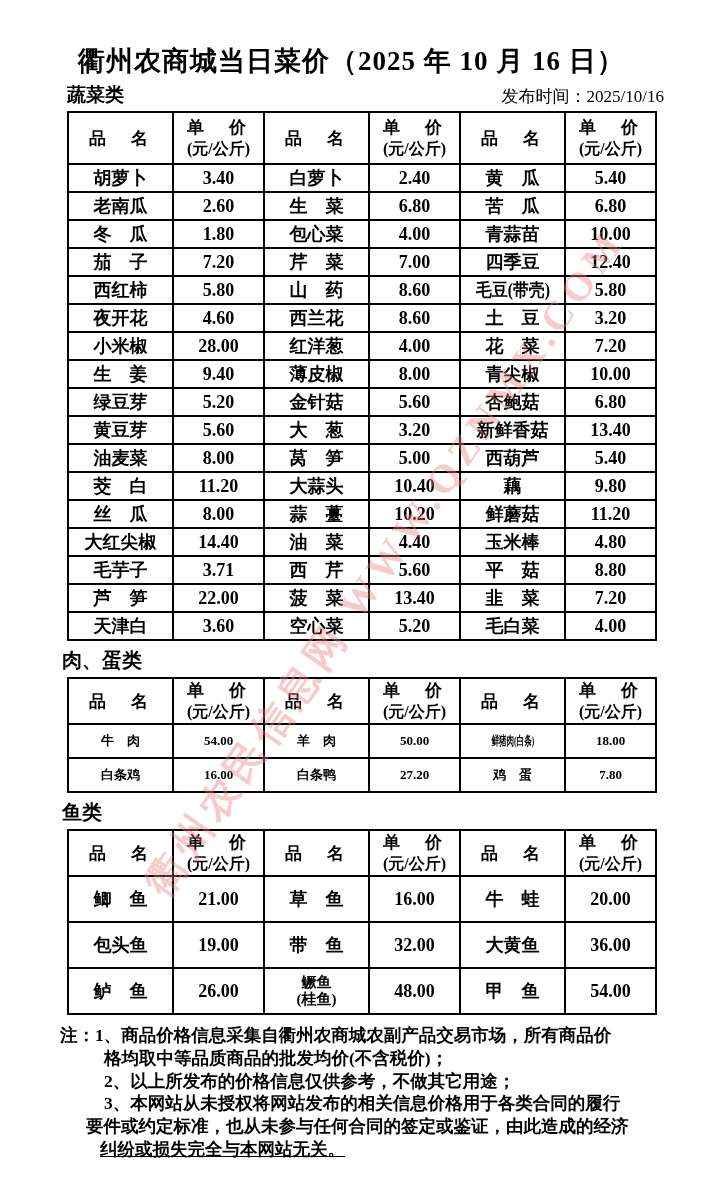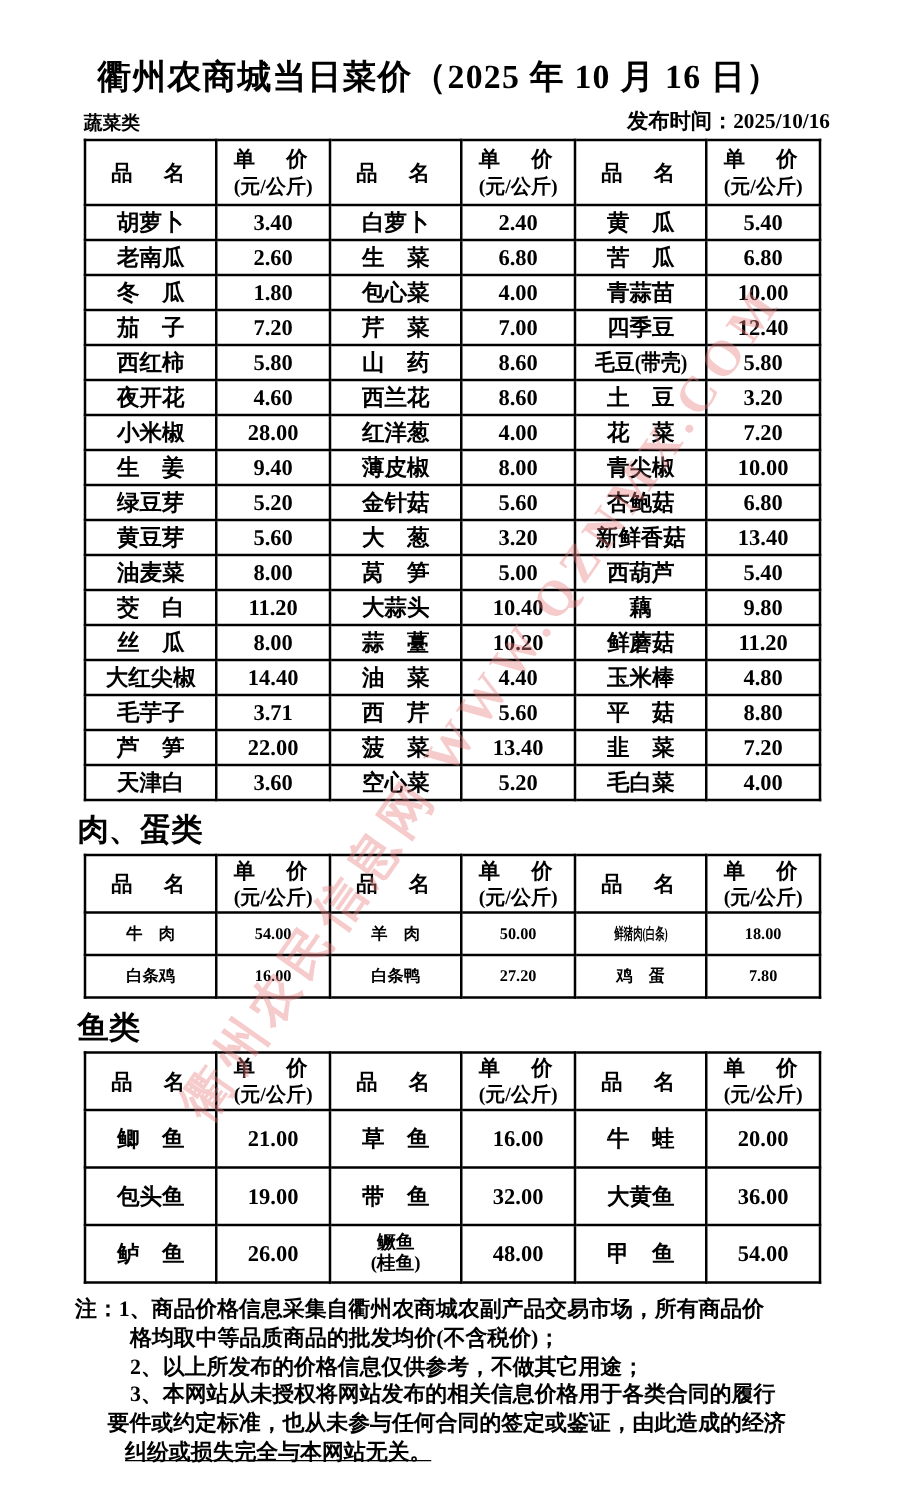--- a/index.html
+++ b/index.html
@@ -15,23 +15,23 @@
     margin:44px 0 6px 78px;
     font-size:27px; line-height:34px;
     font-weight:bold;
     letter-spacing:1px;
   }
   .sub-bar {
     margin:0 58px 3px 67px;
     display:flex; justify-content:space-between; align-items:flex-end;
     height:24px;
   }
-  .section-label { font-size:15px; font-weight:bold; }
-  .publish { font-size:17px; font-weight:bold; }
-  .mid-label { margin:6px 0 3px 62px; font-size:25px; font-weight:bold; }
+  .section-label { font-size:19px; font-weight:bold; }
+  .publish { font-size:17px; font-weight:normal; }
+  .mid-label { margin:6px 0 3px 62px; font-size:20px; font-weight:bold; }
 
   table.price-table {
     margin-left:67px;
     width:588px;
     border-collapse:collapse;
     table-layout:fixed;
   }
   table.price-table th, table.price-table td {
     border:2px solid #000;
     padding:0 2px;

